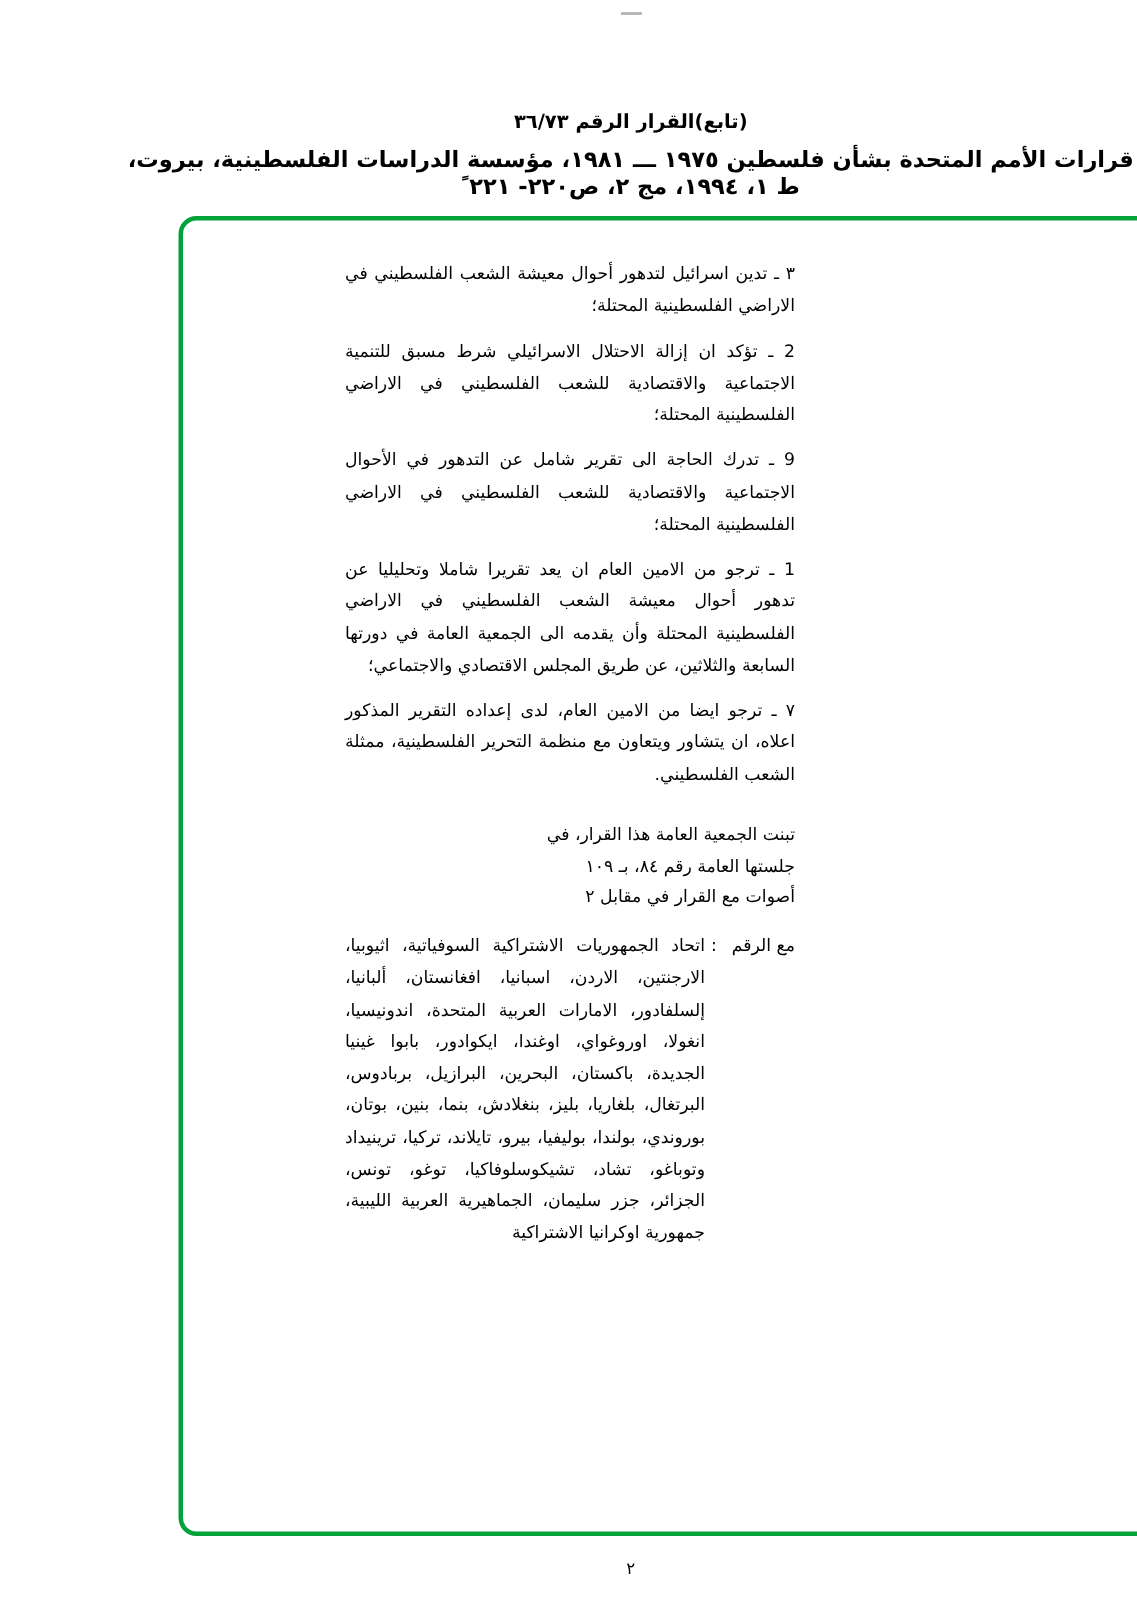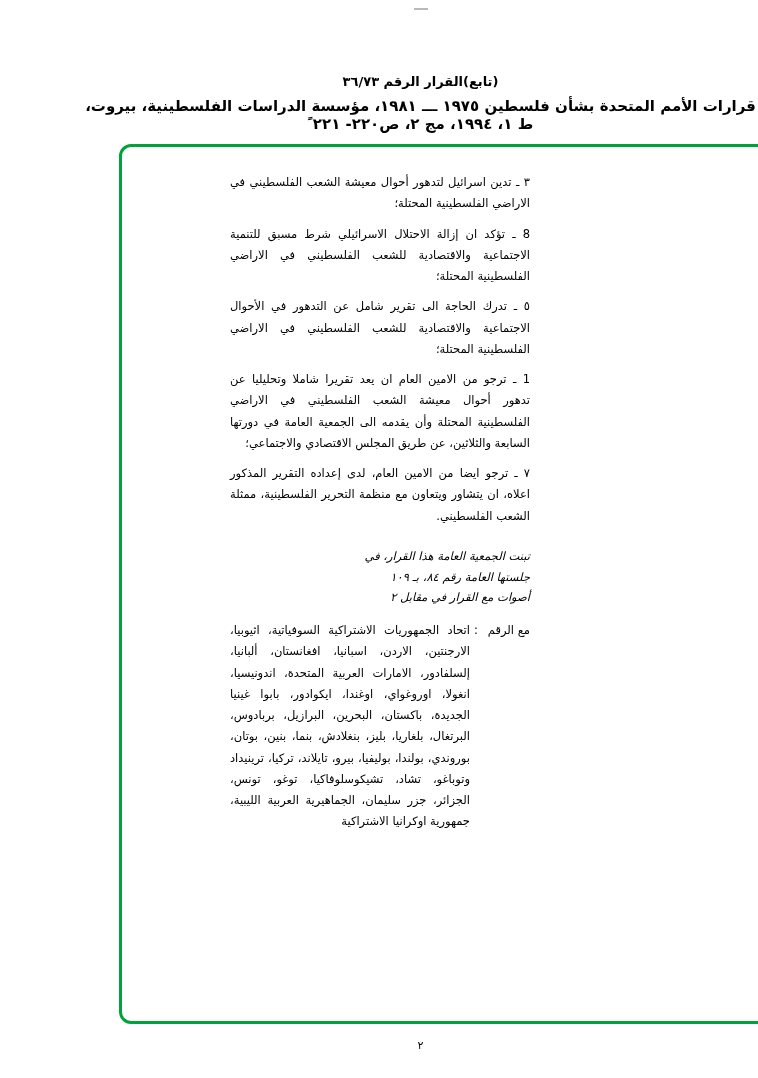--- a/index.html
+++ b/index.html
@@ -77,21 +77,20 @@
   }
   .block-gap {
     height: 10px;
   }
   .adopt {
     font-size: 11.5px;
     line-height: 1.8;
     text-align: right;
     direction: rtl;
     margin: 0;
-    font-style: italic;
   }
   .adopt-line { margin: 0; }
   .votes-wrap {
     margin-top: 12px;
     display: flex;
     flex-direction: row;
     direction: rtl;
     width: 300px;
     margin-right: 228px;
   }
@@ -134,22 +133,22 @@
     <div class="doc-title">(تابع)القرار الرقم ٣٦/٧٣</div>
     <div class="doc-source">قرارات الأمم المتحدة بشأن فلسطين ١٩٧٥ ـــ ١٩٨١، مؤسسة الدراسات الفلسطينية، بيروت، ط ١، ١٩٩٤، مج ٢، ص٢٢٠- ٢٢١ ً</div>
   </div>
 
   <div class="green-frame"></div>
 
   <div class="content">
 
     <div class="col">
       <p class="para">٣ ـ تدين اسرائيل لتدهور أحوال معيشة الشعب الفلسطيني في الاراضي الفلسطينية المحتلة؛</p>
-      <p class="para">8 ـ تؤكد ان إزالة الاحتلال الاسرائيلي شرط مسبق للتنمية الاجتماعية والاقتصادية للشعب الفلسطيني في الاراضي الفلسطينية المحتلة؛</p>
-      <p class="para">٥ ـ تدرك الحاجة الى تقرير شامل عن التدهور في الأحوال الاجتماعية والاقتصادية للشعب الفلسطيني في الاراضي الفلسطينية المحتلة؛</p>
+      <p class="para">2 ـ تؤكد ان إزالة الاحتلال الاسرائيلي شرط مسبق للتنمية الاجتماعية والاقتصادية للشعب الفلسطيني في الاراضي الفلسطينية المحتلة؛</p>
+      <p class="para">9 ـ تدرك الحاجة الى تقرير شامل عن التدهور في الأحوال الاجتماعية والاقتصادية للشعب الفلسطيني في الاراضي الفلسطينية المحتلة؛</p>
       <p class="para">1 ـ ترجو من الامين العام ان يعد تقريرا شاملا وتحليليا عن تدهور أحوال معيشة الشعب الفلسطيني في الاراضي الفلسطينية المحتلة وأن يقدمه الى الجمعية العامة في دورتها السابعة والثلاثين، عن طريق المجلس الاقتصادي والاجتماعي؛</p>
       <p class="para">٧ ـ ترجو ايضا من الامين العام، لدى إعداده التقرير المذكور اعلاه، ان يتشاور ويتعاون مع منظمة التحرير الفلسطينية، ممثلة الشعب الفلسطيني.</p>
 
       <div class="block-gap"></div>
 
       <div class="adopt">
         <p class="adopt-line">تبنت الجمعية العامة هذا القرار، في</p>
         <p class="adopt-line">جلستها العامة رقم ٨٤، بـ ١٠٩</p>
         <p class="adopt-line">أصوات مع القرار في مقابل ٢</p>
       </div>

